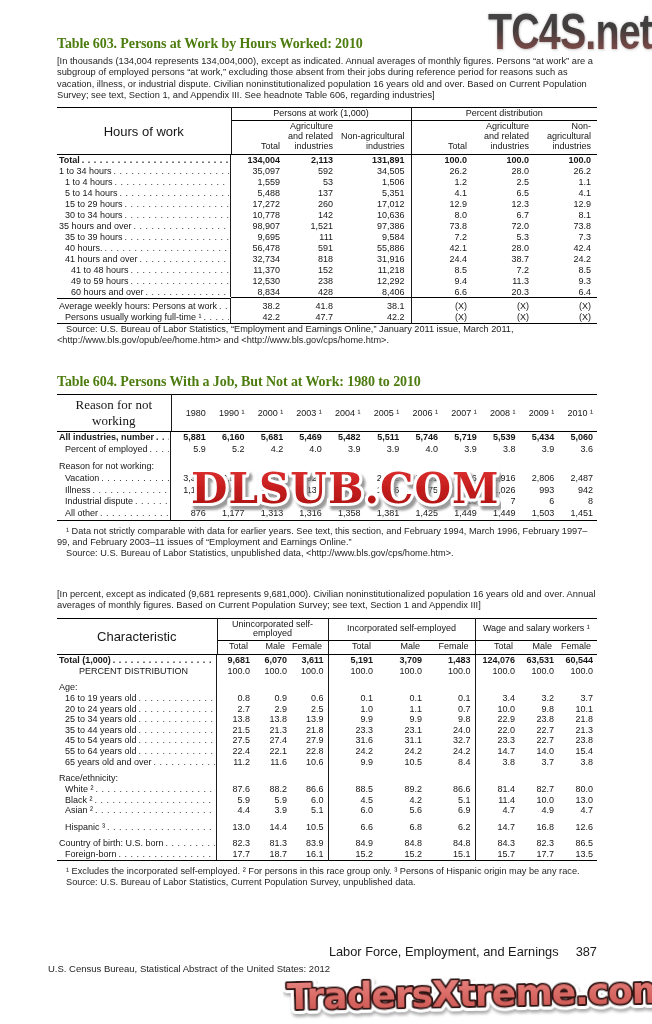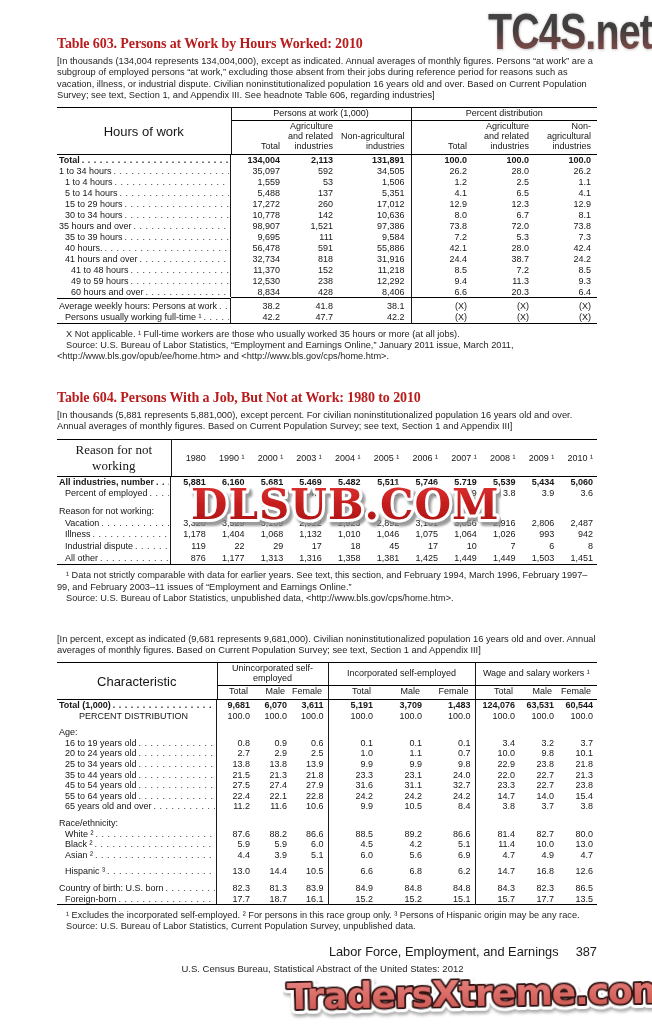--- a/index.html
+++ b/index.html
@@ -3,21 +3,21 @@
 <meta charset="utf-8">
 <style>
   html,body{margin:0;padding:0;}
   body{width:652px;height:1024px;background:#fff;position:relative;overflow:hidden;
        font-family:"Liberation Sans",sans-serif;color:#1c1c1c;}
   .page{position:absolute;inset:0;}
   .content{position:absolute;left:57px;top:36px;width:540px;}
 
   
   h2.ttl{font-family:"Liberation Serif",serif;font-weight:bold;font-size:14px;
-         letter-spacing:-0.1px;margin:0 0 4px 0;color:#b91c1c;}
+         letter-spacing:-0.1px;margin:0 0 4px 0;color:#4d7c0f;}
   p.note{font-size:9.3px;line-height:1.22;margin:0 0 6px 0;color:#1e1e1e;}
   p.fn{font-size:9.2px;line-height:1.2;margin:0;text-indent:9px;color:#1e1e1e;}
   p.fn.first{margin-top:5px;}
   section{position:relative;}
   section.s2{margin-top:28px;}
   section.s3{margin-top:30px;}
 
   
   table{border-collapse:collapse;table-layout:fixed;width:540px;
         border-top:1.5px solid #000;border-bottom:1.5px solid #000;
@@ -55,21 +55,21 @@
     background:linear-gradient(180deg,#4a4a4a 0%,#403c3c 45%,#7c4a47 82%,#8a5a55 100%);
     -webkit-background-clip:text;background-clip:text;color:transparent;
     filter:drop-shadow(0 0 1.5px #c9c9c9) drop-shadow(1px 1px 0 #e2e2e2);}
   .wm-dlsub{position:absolute;left:128px;top:84px;z-index:9;}
   .wm-traders{position:absolute;left:283px;top:964px;z-index:9;}
 
   
   .pagefoot{position:absolute;left:48px;top:944px;width:549px;z-index:2;}
   .pagehead{text-align:right;font-size:12.8px;color:#1a1a1a;}
   .pagehead .pgnum{margin-left:17px;}
-  .credit{font-size:9.5px;color:#1e1e1e;margin-top:4px;text-align:center;}
+  .credit{font-size:9.5px;color:#1e1e1e;margin-top:4px;}
 </style>
 </head>
 <body>
 
 <div class="page">
 
   <div class="wm-tc4s">TC4S.net</div>
 
   <div class="content">
 
@@ -277,27 +277,25 @@
               </td>
               <td class="num">42.2</td>
               <td class="num">47.7</td>
               <td class="num vr">42.2</td>
               <td class="num">(X)</td>
               <td class="num">(X)</td>
               <td class="num">(X)</td>
             </tr>
           </tbody>
       </table>
-      <p class="fn first">X Not applicable. ¹ Full-time workers are those who usually worked 35 hours or more (at all jobs).</p>
       <p class="fn">Source: U.S. Bureau of Labor Statistics, “Employment and Earnings Online,” January 2011 issue, March 2011, &lt;http://www.bls.gov/opub/ee/home.htm&gt; and &lt;http://www.bls.gov/cps/home.htm&gt;.</p>
     </section>
 
     <section class="s2">
       <h2 class="ttl">Table 604. Persons With a Job, But Not at Work: 1980 to 2010</h2>
-      <p class="note">[In thousands (5,881 represents 5,881,000), except percent. For civilian noninstitutionalized population 16 years old and over. Annual averages of monthly figures. Based on Current Population Survey; see text, Section 1 and Appendix III]</p>
       <table class="t604">
         <colgroup>
             <col style="width:114px">
           </colgroup>
         <thead>
           <tr class="subrow">
             <th class="hlbl vr">Reason for not working</th>
             <th>1980</th>
             <th>1990 ¹</th>
             <th>2000 ¹</th>

